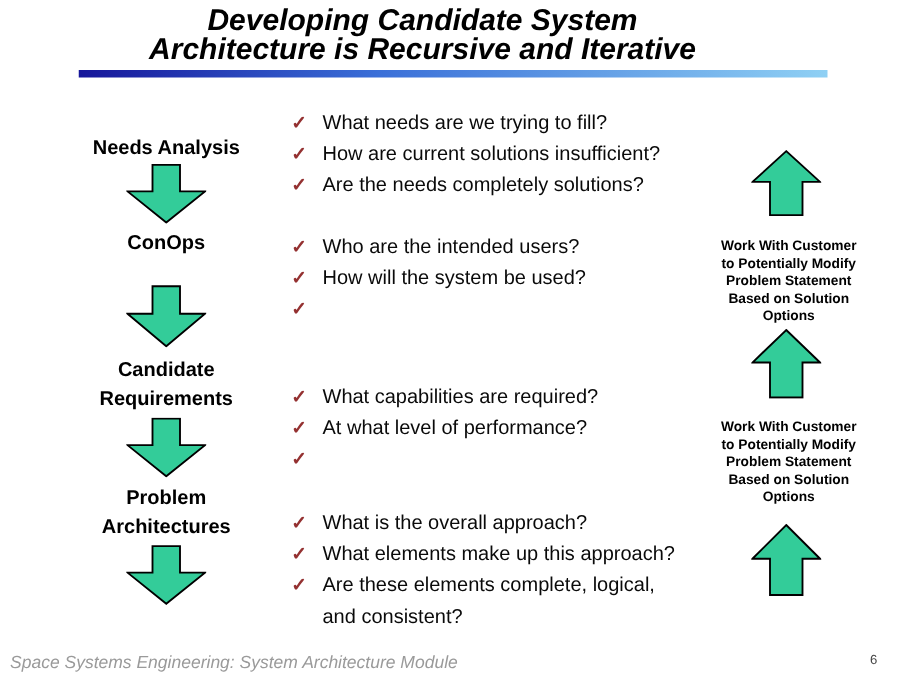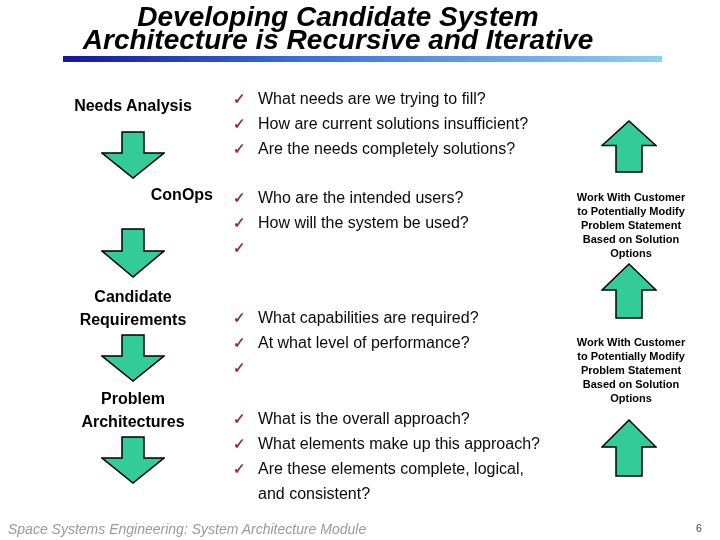--- a/index.html
+++ b/index.html
@@ -16,34 +16,34 @@
     font-family: "Liberation Sans", sans-serif;
     background: #ffffff;
     overflow: hidden;
     position: relative;
   }
   .slide { position: absolute; inset: 0; width: 720px; height: 540px; background: #ffffff; }
 
   .title {
     position: absolute; top: 5px; left: 0; width: 676px;
     text-align: center; font-weight: bold; font-style: italic;
-    font-size: 28px; line-height: 23px; color: #000;
+    font-size: 24px; line-height: 23px; color: #000;
   }
 
   .rule {
     position: absolute; left: 63px; top: 56px; width: 599px; height: 6px;
     background: linear-gradient(90deg, var(--ul-left) 0%, var(--ul-mid) 40%, var(--ul-right) 100%);
   }
 
   .stage-label {
     position: absolute; left: 53px; width: 160px; text-align: center;
     font-weight: bold; font-size: 16px; line-height: 23px; color: #000;
   }
-  .sl0 { top: 94px; }
-  .sl1 { top: 183px; text-align: right; }
+  .sl0 { top: 107px; }
+  .sl1 { top: 183px; }
   .sl2 { top: 285px; }
   .sl3 { top: 387px; }
 
   svg.arrow { display: block; position: absolute; }
   svg.arrow polygon {
     fill: var(--arrow-fill);
     stroke: var(--arrow-stroke);
     stroke-width: 1.5;
     stroke-linejoin: miter;
   }

